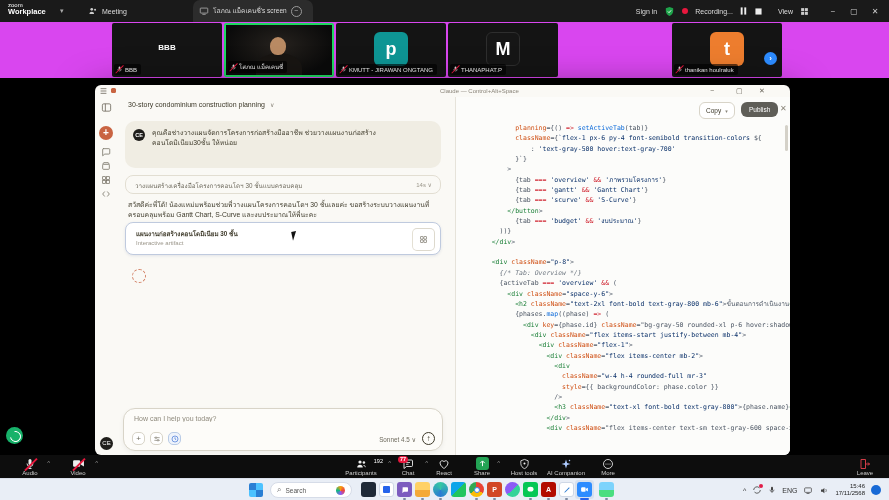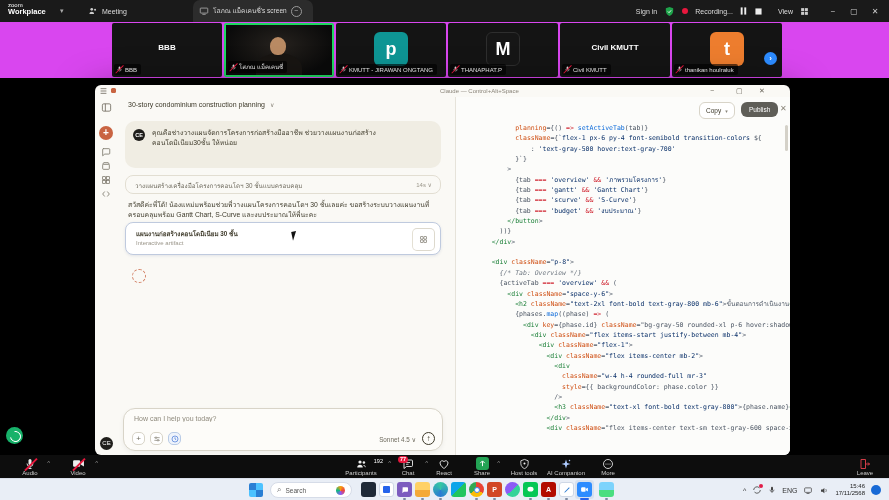--- a/index.html
+++ b/index.html
@@ -249,32 +249,20 @@
       <div class="vlabel">
           <span class="micslash">
             <svg width="7" height="9" viewBox="0 0 24 24">
               <path d="M12 2a3 3 0 0 1 3 3v6a3 3 0 0 1-6 0V5a3 3 0 0 1 3-3z" fill="#ddd"></path>
               <path d="M6 11a6 6 0 0 0 12 0" stroke="#ddd" stroke-width="2" fill="none"></path>
             </svg>
           </span>
           <span>THANAPHAT.P</span>
         </div>
     </div>
-    <div class="vtile" style="left:560px;">
-      <div class="vcenter">Civil KMUTT</div>
-      <div class="vlabel">
-          <span class="micslash">
-            <svg width="7" height="9" viewBox="0 0 24 24">
-              <path d="M12 2a3 3 0 0 1 3 3v6a3 3 0 0 1-6 0V5a3 3 0 0 1 3-3z" fill="#ddd"></path>
-              <path d="M6 11a6 6 0 0 0 12 0" stroke="#ddd" stroke-width="2" fill="none"></path>
-            </svg>
-          </span>
-          <span>Civil KMUTT</span>
-        </div>
-    </div>
     <div class="vtile" style="left:672px;">
       <div class="vlogo" style="background:#ED7D2E;">t</div>
       <div class="vlabel">
           <span class="micslash">
             <svg width="7" height="9" viewBox="0 0 24 24">
               <path d="M12 2a3 3 0 0 1 3 3v6a3 3 0 0 1-6 0V5a3 3 0 0 1 3-3z" fill="#ddd"></path>
               <path d="M6 11a6 6 0 0 0 12 0" stroke="#ddd" stroke-width="2" fill="none"></path>
             </svg>
           </span>
           <span>thanikan houlraluk</span>
@@ -393,22 +381,22 @@
       <span class="aclose">✕</span>
       <div class="codepre">
           <div class="code-line">          <span class="c-attr">planning</span>={() <span class="c-op">=&gt;</span> <span class="c-fn">setActiveTab</span>(tab)}</div>
           <div class="code-line">          <span class="c-attr">className</span>={<span class="c-str">`flex-1 px-6 py-4 font-semibold transition-colors </span>${</div>
           <div class="code-line">              : <span class="c-str">'text-gray-500 hover:text-gray-700'</span></div>
           <div class="code-line">          }`}</div>
           <div class="code-line">        &gt;</div>
           <div class="code-line">          {tab <span class="c-op">===</span> <span class="c-str">'overview'</span> <span class="c-op">&amp;&amp;</span> <span class="c-str">'ภาพรวมโครงการ'</span>}</div>
           <div class="code-line">          {tab <span class="c-op">===</span> <span class="c-str">'gantt'</span> <span class="c-op">&amp;&amp;</span> <span class="c-str">'Gantt Chart'</span>}</div>
           <div class="code-line">          {tab <span class="c-op">===</span> <span class="c-str">'scurve'</span> <span class="c-op">&amp;&amp;</span> <span class="c-str">'S-Curve'</span>}</div>
+          <div class="code-line">        <span class="c-tag">&lt;/button</span>&gt;</div>
           <div class="code-line">          {tab <span class="c-op">===</span> <span class="c-str">'budget'</span> <span class="c-op">&amp;&amp;</span> <span class="c-str">'งบประมาณ'</span>}</div>
-          <div class="code-line">        <span class="c-tag">&lt;/button</span>&gt;</div>
           <div class="code-line">      ))}</div>
           <div class="code-line">    <span class="c-tag">&lt;/div</span>&gt;</div>
           <div class="code-line">&nbsp;</div>
           <div class="code-line">    <span class="c-tag">&lt;div</span> <span class="c-attr">className</span>=<span class="c-str">"p-8"</span>&gt;</div>
           <div class="code-line">      <span class="c-com">{/* Tab: Overview */}</span></div>
           <div class="code-line">      {activeTab <span class="c-op">===</span> <span class="c-str">'overview'</span> <span class="c-op">&amp;&amp;</span> (</div>
           <div class="code-line">        <span class="c-tag">&lt;div</span> <span class="c-attr">className</span>=<span class="c-str">"space-y-6"</span>&gt;</div>
           <div class="code-line">          <span class="c-tag">&lt;h2</span> <span class="c-attr">className</span>=<span class="c-str">"text-2xl font-bold text-gray-800 mb-6"</span>&gt;ขั้นตอนการดำเนินงาน<span class="c-tag">&lt;/h2</span>&gt;</div>
           <div class="code-line">          {phases.<span class="c-fn">map</span>((phase) <span class="c-op">=&gt;</span> (</div>
           <div class="code-line">            <span class="c-tag">&lt;div</span> <span class="c-attr">key</span>={phase.id} <span class="c-attr">className</span>="bg-gray-50 rounded-xl p-6 hover:shadow-lg</div>

